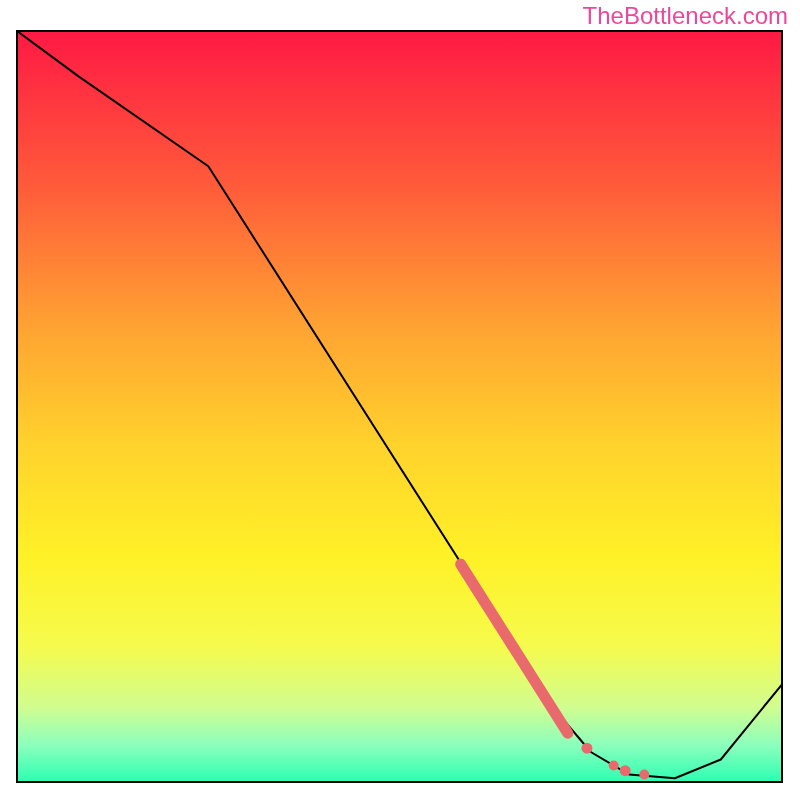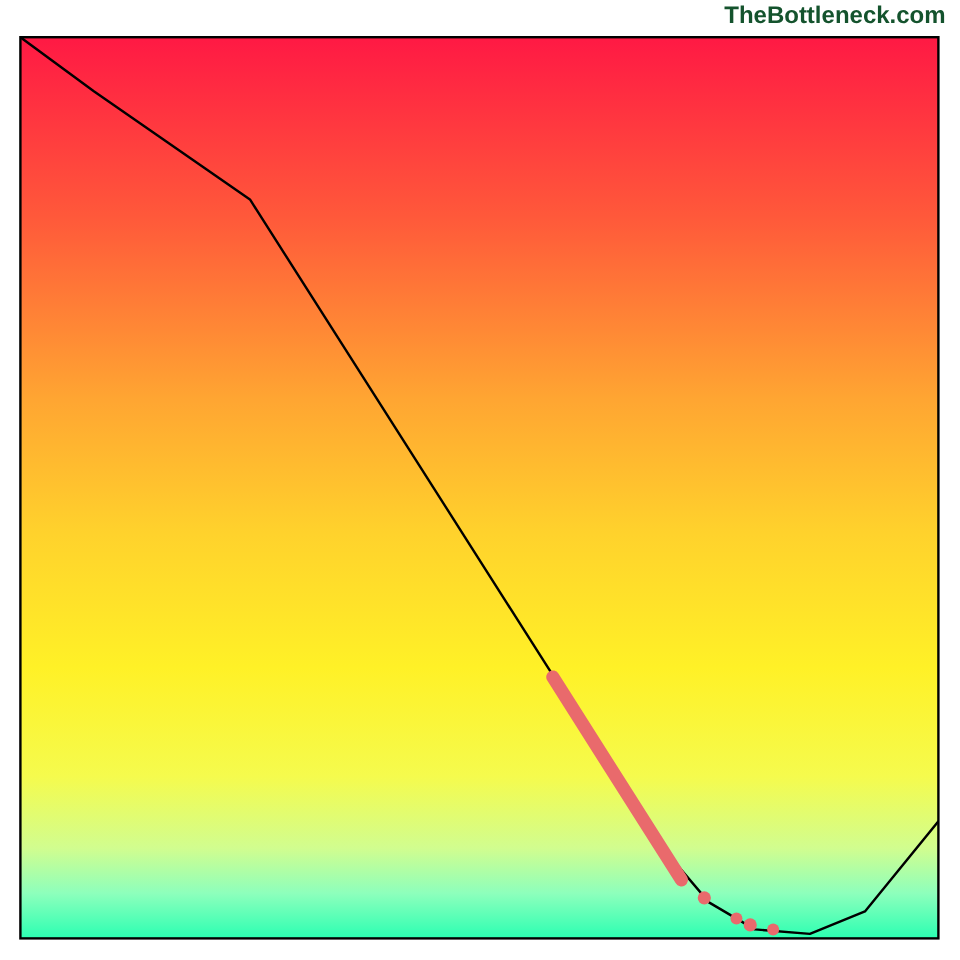--- a/index.html
+++ b/index.html
@@ -13,23 +13,23 @@
   }
   .stage {
     position: relative;
     width: 800px;
     height: 800px;
   }
   .watermark {
     position: absolute;
     top: 2px;
     right: 12px;
-    color: #14532d;
-    font-size: 20px;
-    font-weight: 700;
+    color: #ec4899;
+    font-size: 24px;
+    font-weight: 400;
     z-index: 10;
     user-select: none;
   }
   svg {
     display: block;
     position: absolute;
     top: 0;
     left: 0;
   }
 </style>

